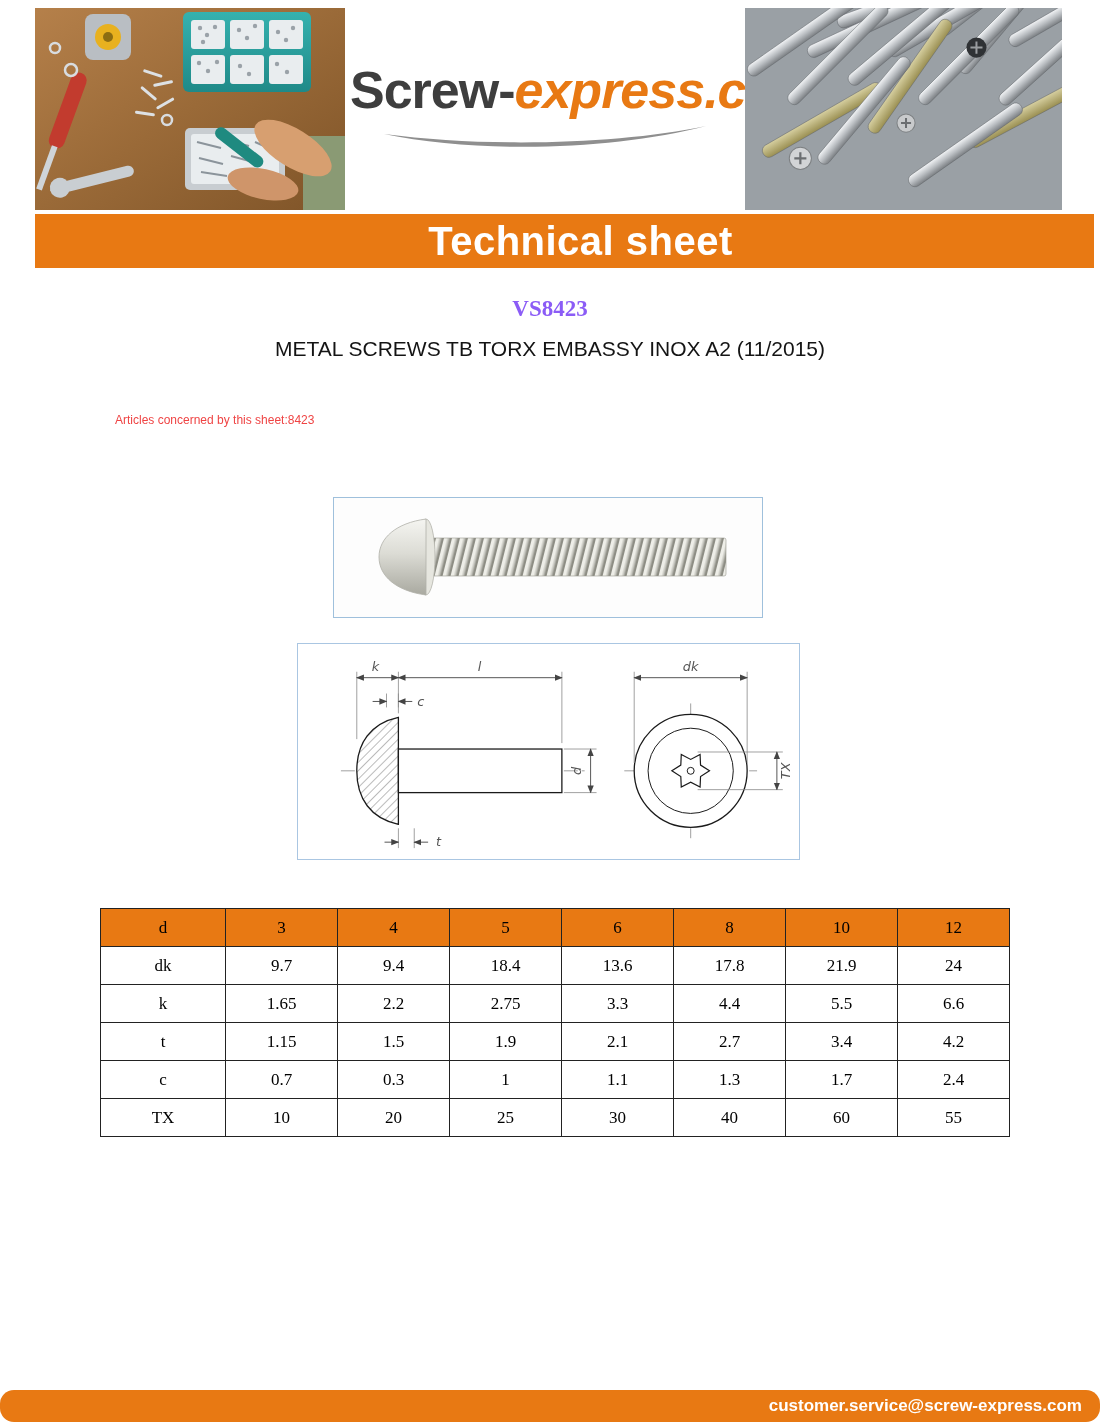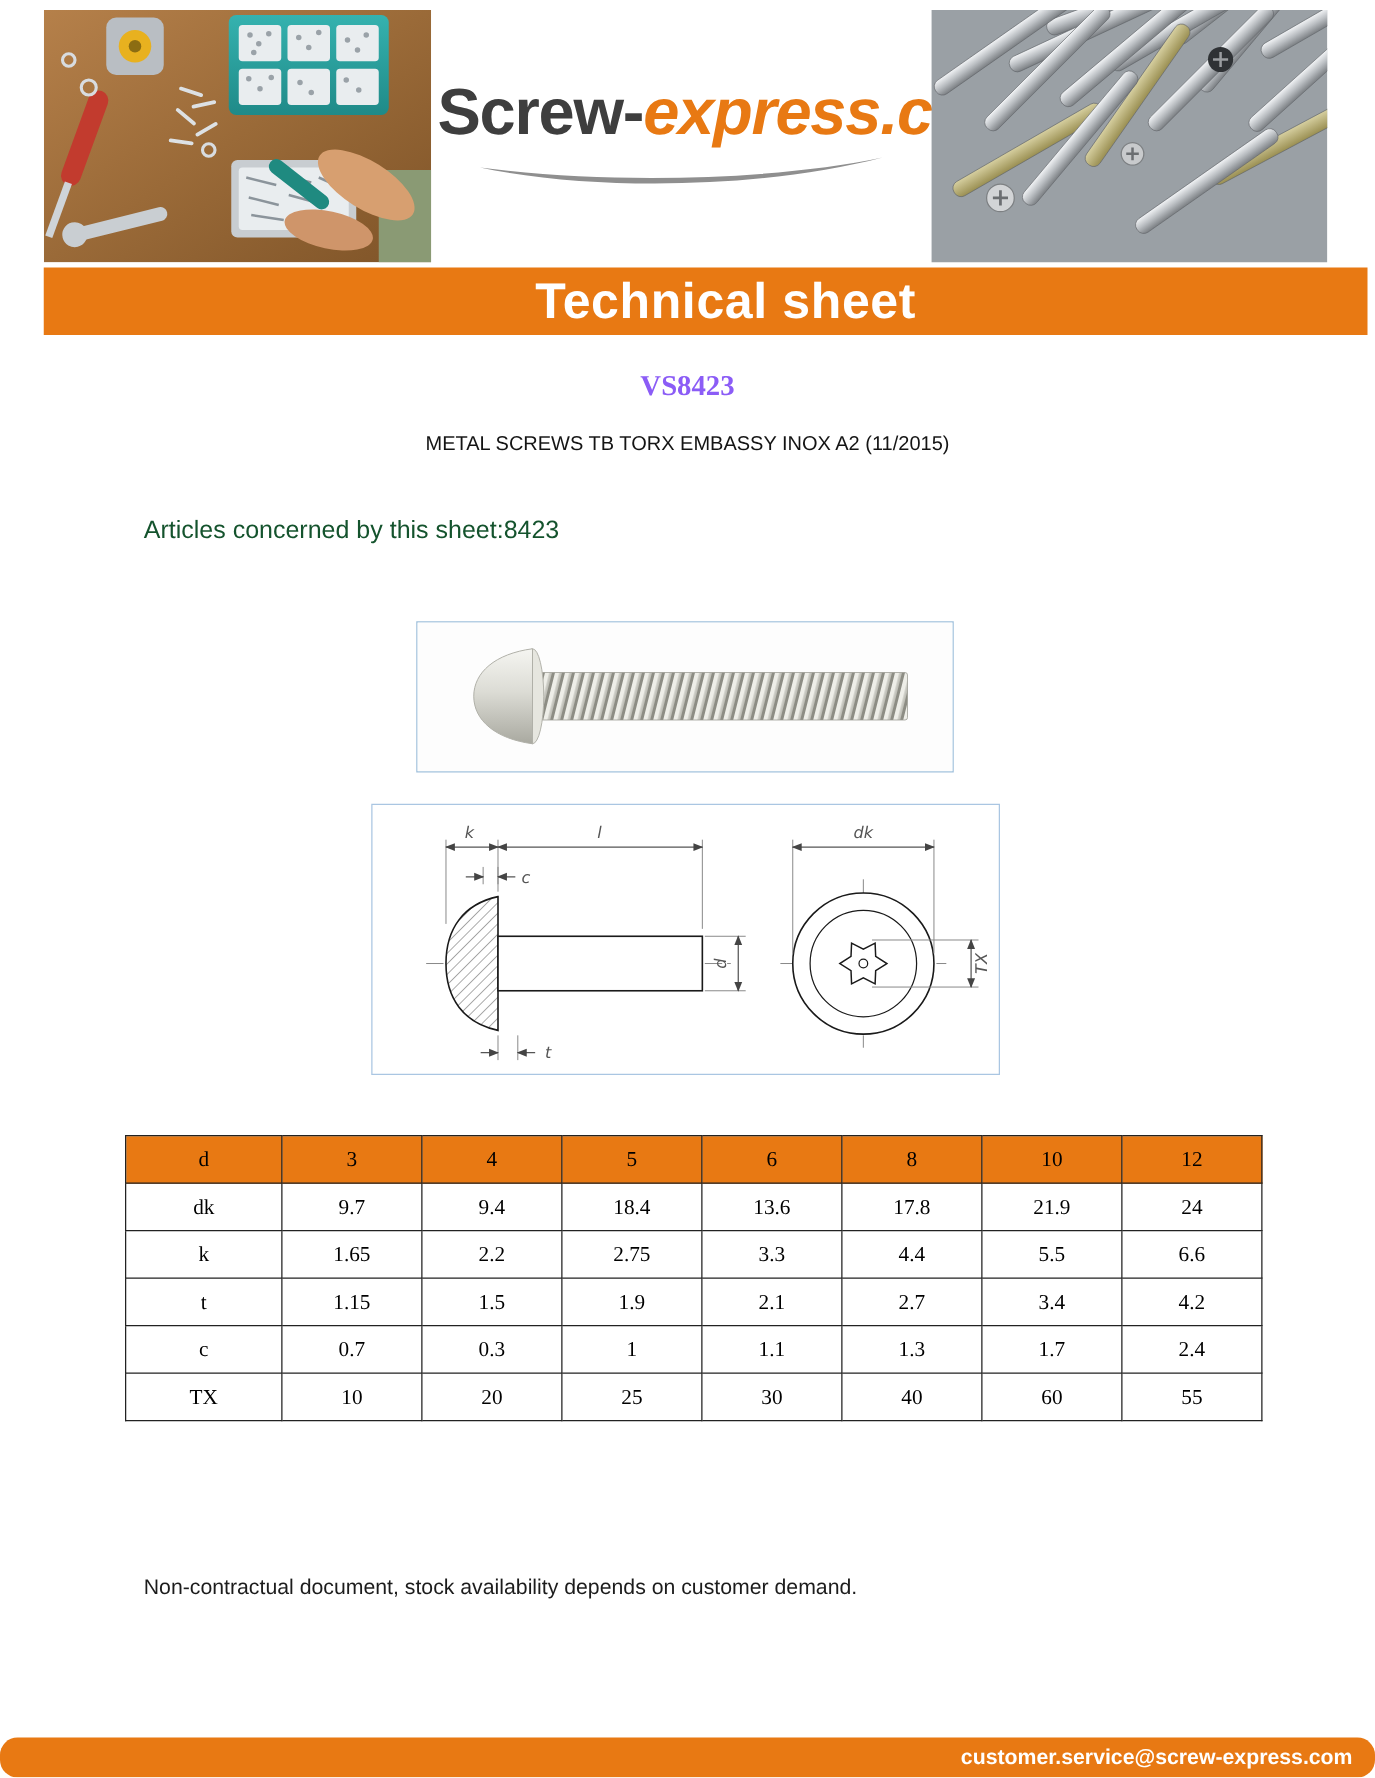--- a/index.html
+++ b/index.html
@@ -19,23 +19,23 @@
   .logo-swoosh{width:330px;height:26px;margin-top:4px;}
 
   
   .banner{position:absolute;left:35px;top:214px;width:1027px;height:54px;background:var(--accent);
           display:flex;align-items:center;justify-content:center;padding-left:32px;}
   .banner-title{color:#ffffff;font-size:40px;font-weight:bold;letter-spacing:0.5px;}
 
   
   .doc-code{position:absolute;top:296px;left:0;width:100%;text-align:center;
             font-family:"Liberation Serif",serif;font-weight:bold;font-size:23px;color:#8b5cf6;}
-  .doc-title{position:absolute;top:347px;left:0;width:100%;text-align:center;
-             font-size:16px;color:#141414;}
-  .articles-note{position:absolute;top:413px;left:115px;font-size:20px;color:#14532d;}
+  .doc-title{position:absolute;top:337px;left:0;width:100%;text-align:center;
+             font-size:21px;color:#141414;}
+  .articles-note{position:absolute;top:413px;left:115px;font-size:12px;color:#ef4444;}
 
   
   figure{margin:0;}
   .product-box{position:absolute;left:333px;top:497px;width:430px;height:121px;
                border:1px solid #9fc0dc;box-sizing:border-box;background:#fff;}
   .drawing-box{position:absolute;left:297px;top:643px;width:503px;height:217px;
                border:1px solid #aac6e2;box-sizing:border-box;background:#fff;}
   figure svg{display:block;width:100%;height:100%;}
   .dim-label{font-family:"DejaVu Sans",sans-serif;font-size:13px;fill:#555;font-style:italic;}
 
@@ -390,19 +390,18 @@
         <td>20</td>
         <td>25</td>
         <td>30</td>
         <td>40</td>
         <td>60</td>
         <td>55</td>
       </tr>
     </tbody>
   </table>
 
-  <div class="disclaimer">Non-contractual document, stock availability depends on customer demand.</div>
 
   <footer class="footer-bar">
     <a class="footer-email" href="#">customer.service@screw-express.com</a>
   </footer>
 
 </div>
 
 </body></html>

